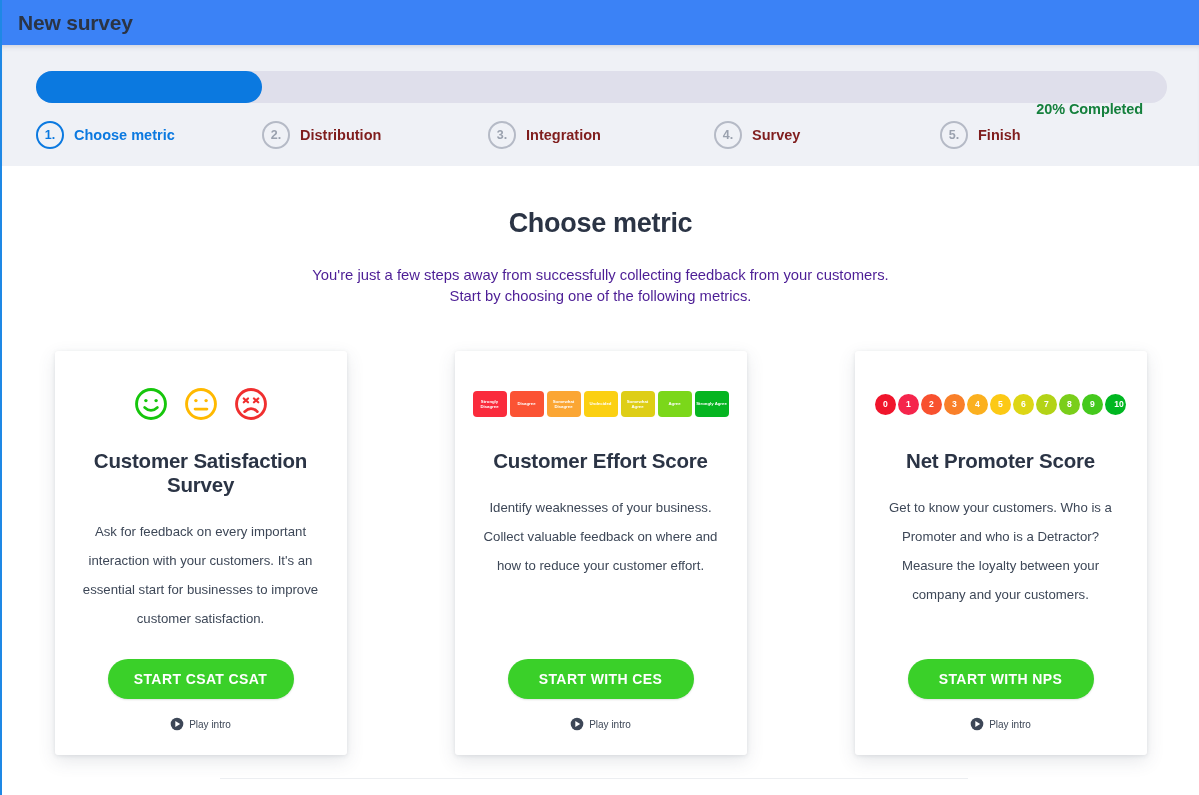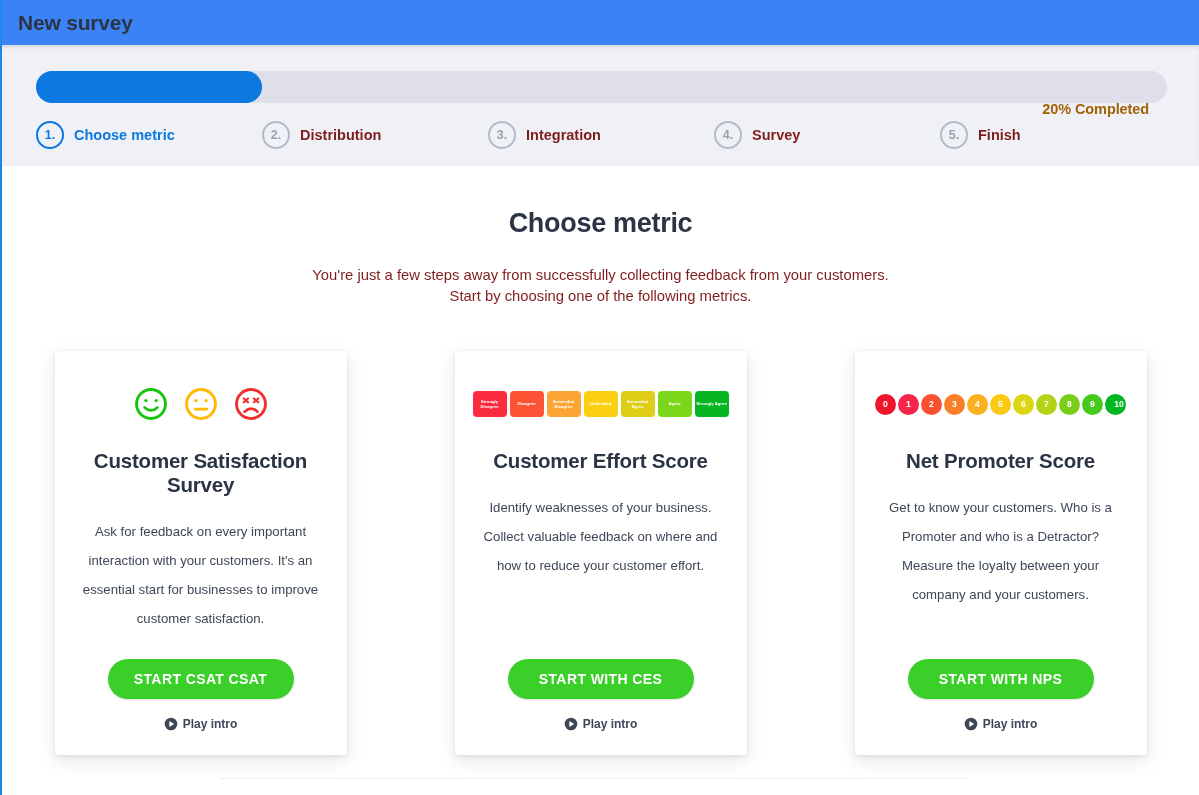--- a/index.html
+++ b/index.html
@@ -68,24 +68,24 @@
   .progress-fill {
     position: absolute;
     left: 0; top: 0;
     height: 32px;
     width: 226px;
     background: #0b79e0;
     border-radius: 16px;
   }
   .progress-label {
     position: absolute;
-    right: 18px;
+    right: 24px;
     font-size: 14.5px;
     font-weight: 700;
-    color: #a16207;
+    color: #15803d;
     letter-spacing: -0.1px;
     margin-top: 43px;
   }
 
   .steps {
     position: absolute;
     left: 34px; top: 72px;
     width: 1131px; height: 36px;
     display: flex;
   }
@@ -138,21 +138,21 @@
     font-size: 27px;
     font-weight: 700;
     color: #2b3445;
     letter-spacing: -0.3px;
   }
   .page-sub {
     margin: 26px auto 0;
     text-align: center;
     font-size: 14.8px;
     line-height: 21px;
-    color: #7f1d1d;
+    color: #4c1d95;
     max-width: 760px;
   }
 
   
   .cards {
     position: absolute;
     left: 0; top: 185px;
     width: 1197px;
     display: flex;
     justify-content: center;
@@ -217,22 +217,22 @@
   .play-row {
     margin-top: 18px;
     display: flex;
     align-items: center;
     justify-content: center;
     gap: 5px;
     cursor: pointer;
   }
   .play-icon { display: block; flex: none; }
   .play-text {
-    font-size: 12px;
-    font-weight: 700;
+    font-size: 10px;
+    font-weight: 400;
     color: #3d4757;
     text-align: right;
   }
 
   
   .chips {
     display: flex;
     align-items: center;
     gap: 3px;
   }

